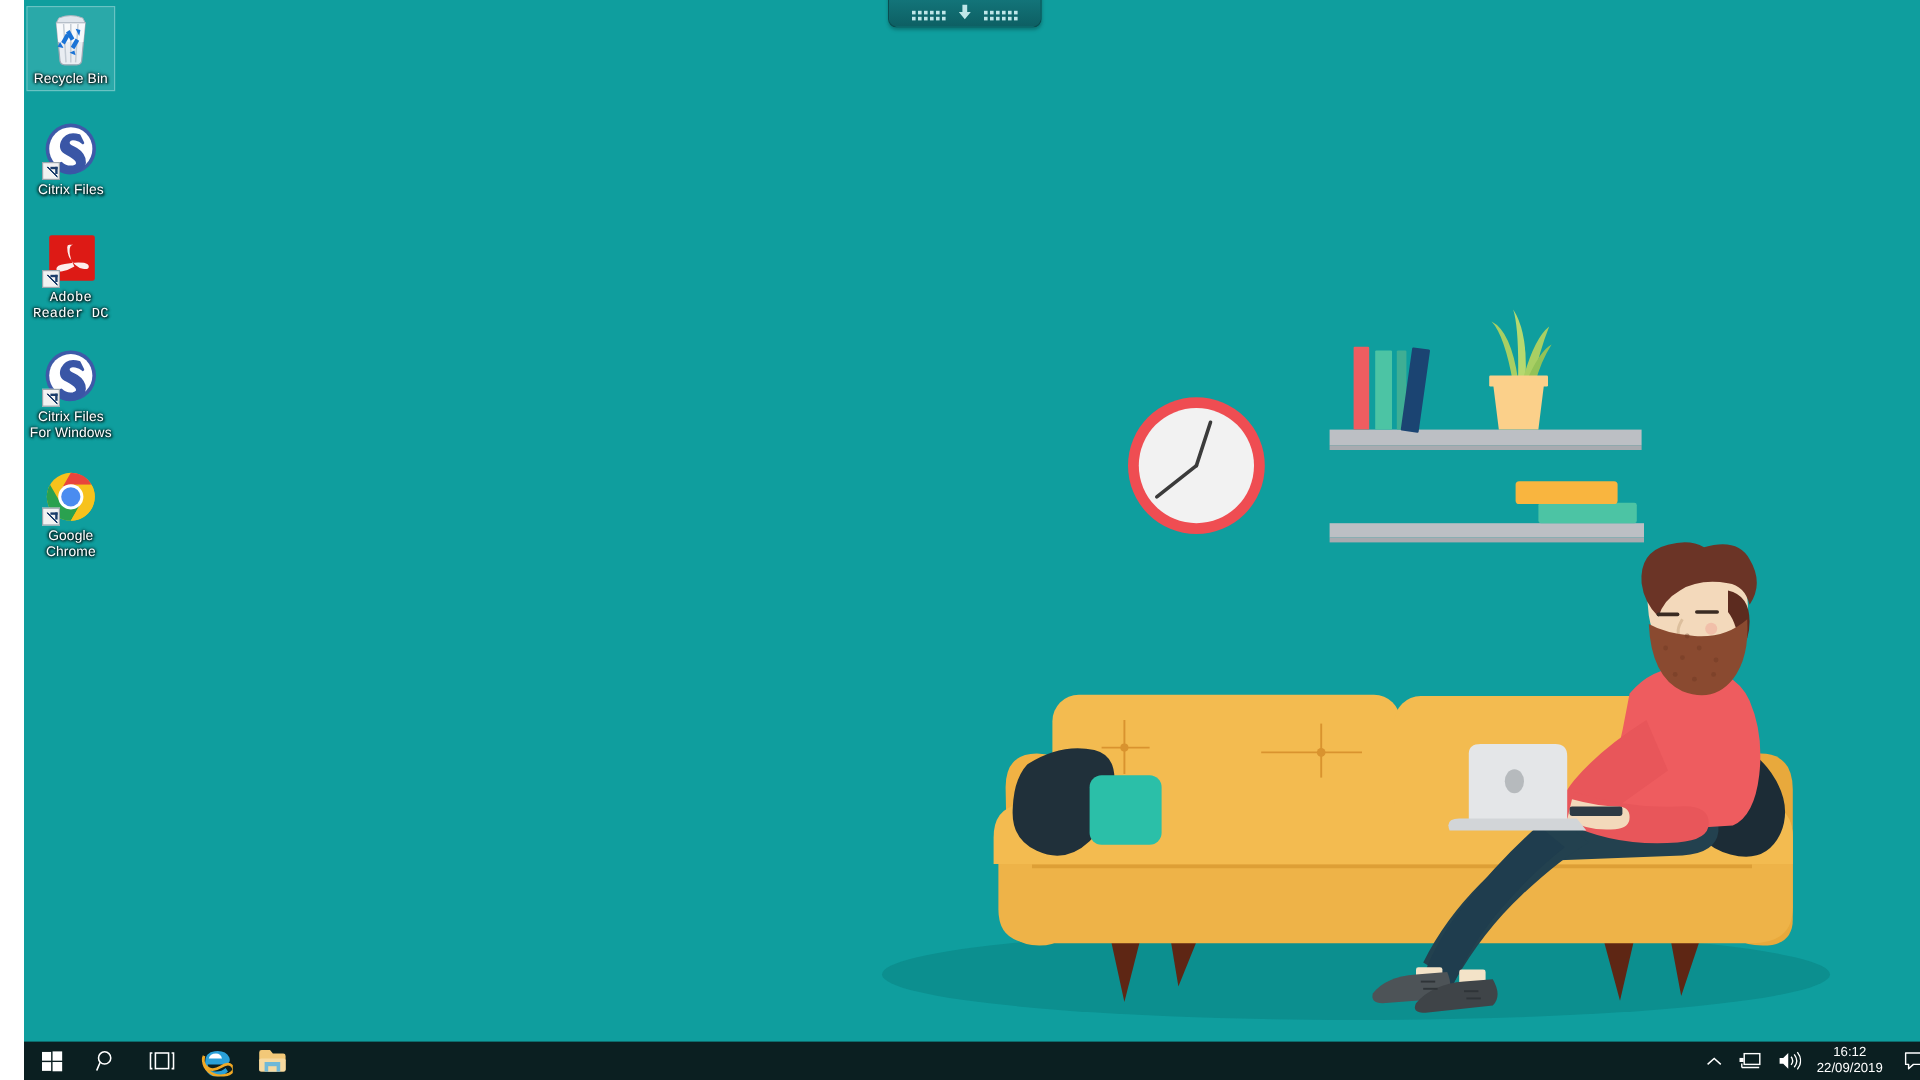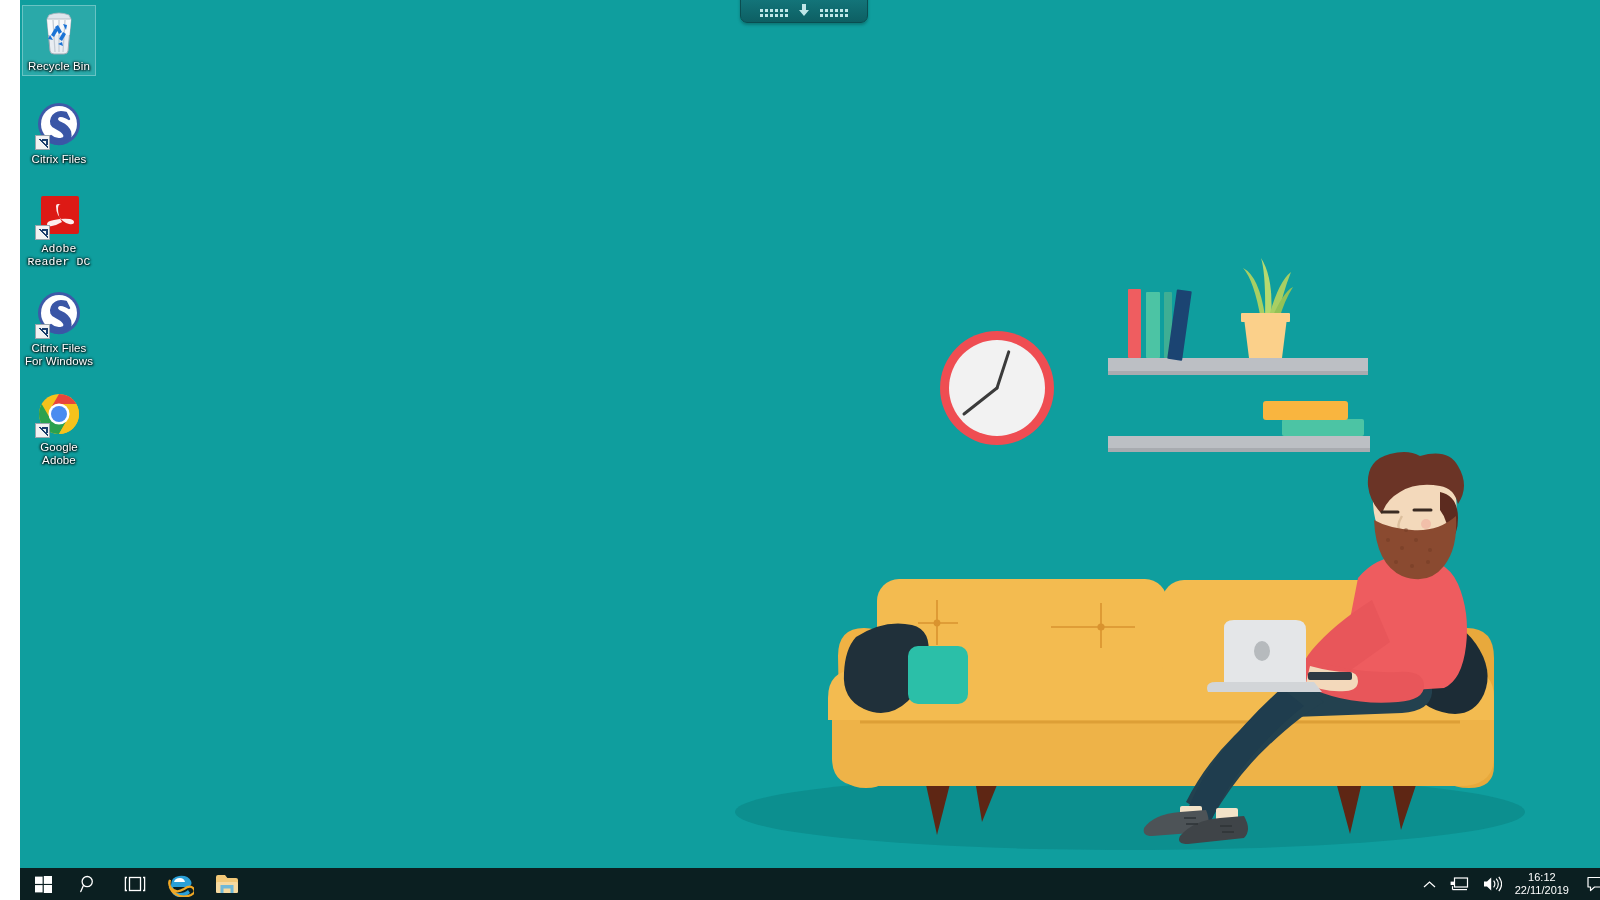--- a/index.html
+++ b/index.html
@@ -402,21 +402,21 @@
           <circle cx="24" cy="24" r="20" fill="#f7c21c"></circle>
           <path d="M24 4 a20 20 0 0 1 17.3 10 L24 14 a10 10 0 0 0 -8.6 5 z" fill="#e8453c"></path>
           <path d="M6.7 14 A20 20 0 0 0 24 44 l8.6 -15 a10 10 0 0 1 -17.2 0 z" fill="#2aa14f"></path>
           <path d="M41.3 14 L24 14 a10 10 0 0 1 8.6 15 L24 44 A20 20 0 0 0 41.3 14 z" fill="#f7c21c"></path>
           <circle cx="24" cy="24" r="10.5" fill="#ffffff"></circle>
           <circle cx="24" cy="24" r="8" fill="#4a8cf0"></circle>
         </svg>
         <span class="shortcut-ov"></span>
       </span>
       <span class="lbl" style="white-space:pre-line;">Google
-Adobe</span>
+Chrome</span>
     </div>
   </div>
 
   <div id="taskbar">
 
     <div class="tb-btn">
       <svg width="17" height="17" viewBox="0 0 17 17" xmlns="http://www.w3.org/2000/svg">
         <rect x="0" y="0.6" width="7.6" height="7.3" fill="#ffffff"></rect>
         <rect x="8.8" y="0" width="8.2" height="7.9" fill="#ffffff"></rect>
         <rect x="0" y="9.1" width="7.6" height="7.3" fill="#ffffff"></rect>
@@ -473,21 +473,21 @@
       <div class="tray-btn">
         <svg width="19" height="16" viewBox="0 0 19 16" xmlns="http://www.w3.org/2000/svg">
           <path d="M1 5.6 h3 l4.2 -4.2 v13.2 l-4.2 -4.2 h-3 z" fill="#ffffff"></path>
           <path d="M10.6 4.6 q2.6 3.4 0 6.8" fill="none" stroke="#ffffff" stroke-width="1.15"></path>
           <path d="M13.2 2.6 q4.2 5.4 0 10.8" fill="none" stroke="#ffffff" stroke-width="1.15"></path>
           <path d="M15.8 0.8 q5.6 7.2 0 14.4" fill="none" stroke="#ffffff" stroke-width="1.15"></path>
         </svg>
       </div>
       <div id="clock">
         <span>16:12</span>
-        <span>22/11/2019</span>
+        <span>22/09/2019</span>
       </div>
       <div class="tray-btn">
         <svg width="19" height="16" viewBox="0 0 19 16" xmlns="http://www.w3.org/2000/svg">
           <path d="M1 1.5 h17 v9.5 h-10.5 l-4 3.6 v-3.6 h-2.5 z" fill="none" stroke="#ffffff" stroke-width="1.2" stroke-linejoin="round"></path>
         </svg>
       </div>
       <div id="show-desktop"></div>
     </div>
   </div>
 </div>

